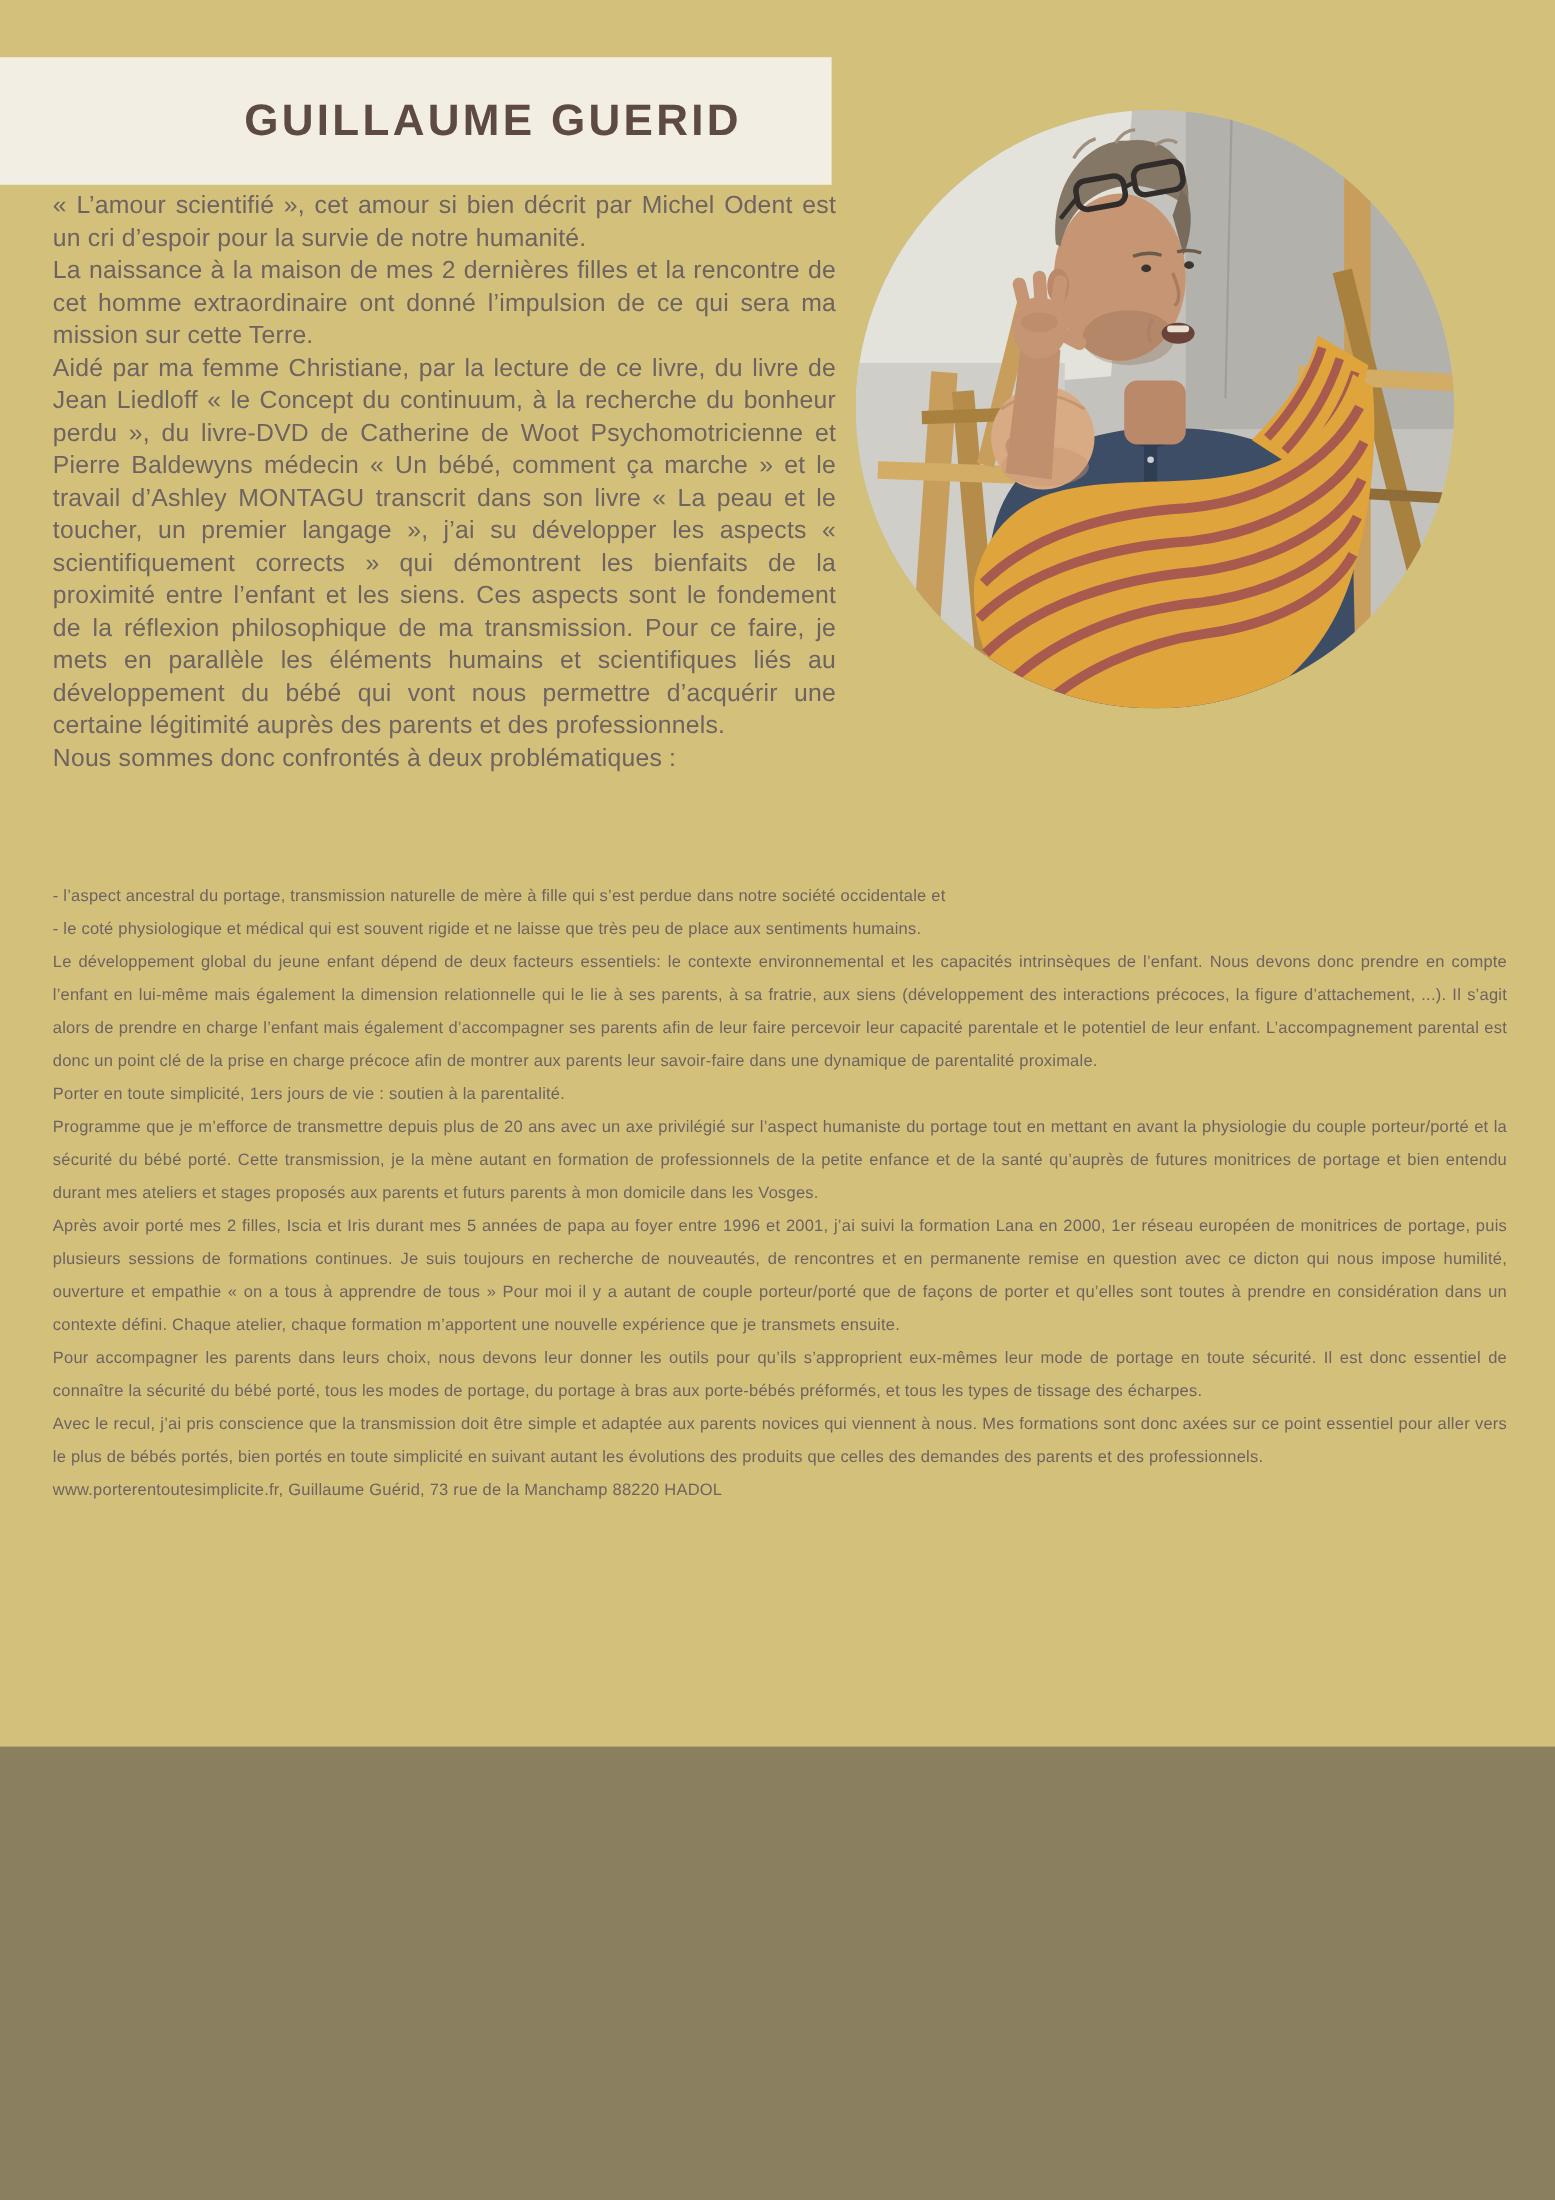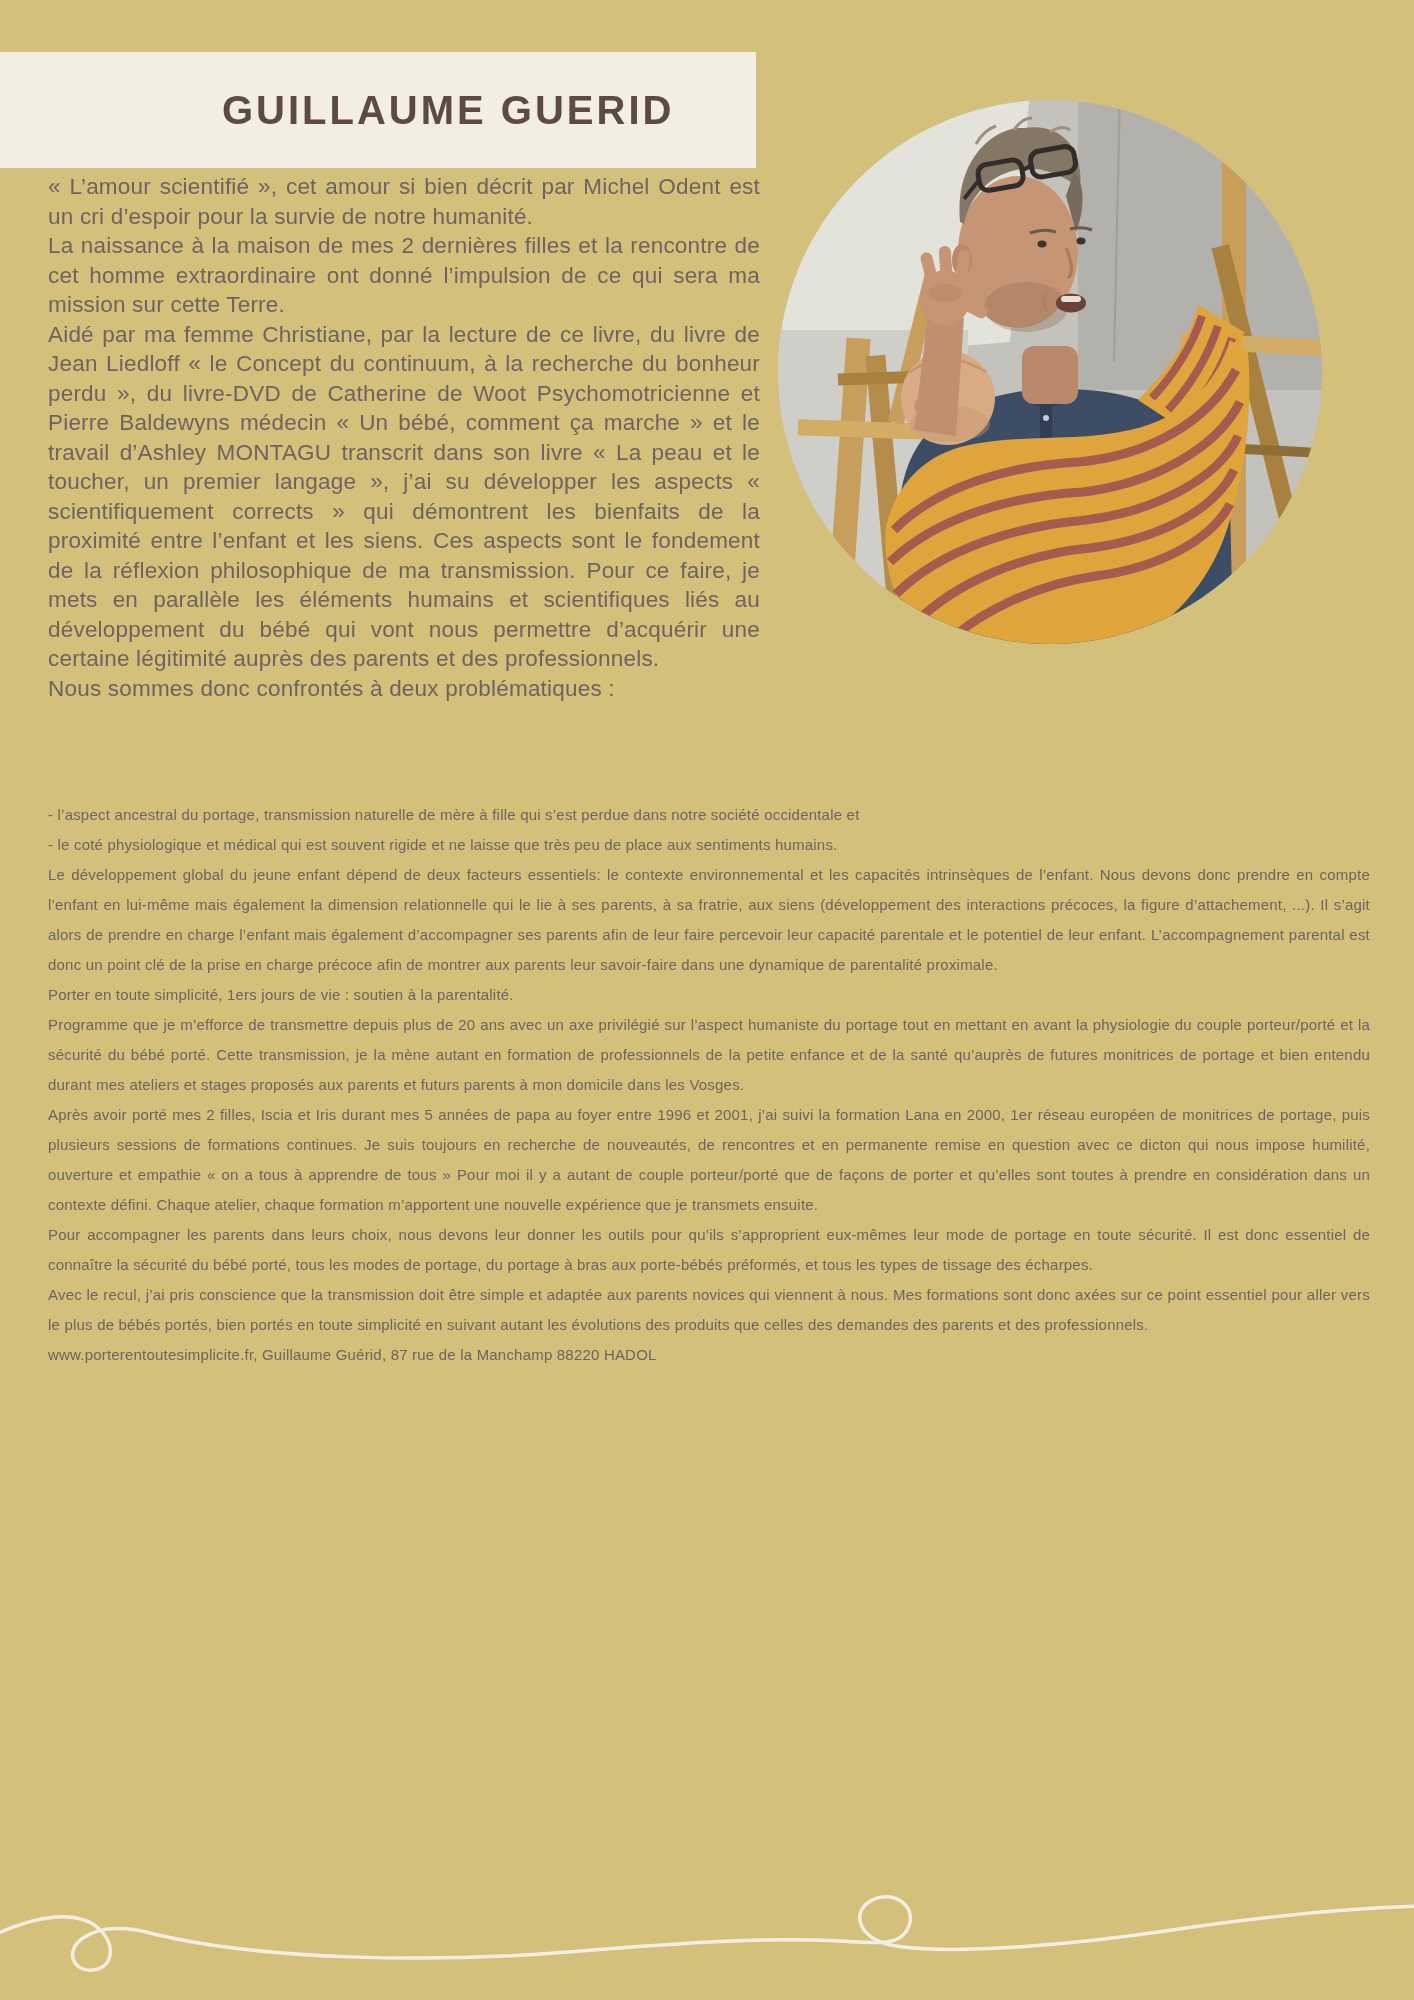--- a/index.html
+++ b/index.html
@@ -1,19 +1,19 @@
 <!DOCTYPE html>
 <html lang="fr"><head>
 <meta charset="utf-8">
 <style>
   html,body{margin:0;padding:0;}
   body{background:#8a8060;}
   .page{
     position:relative;
-    width:1414px;height:2000px;
+    width:1414px;height:1588px;
     background:#d3c07a;
     overflow:hidden;
     font-family:"Liberation Sans","DejaVu Sans",sans-serif;
   }
   .banner{
     position:absolute;left:0;top:52px;width:756px;height:116px;
     background:#f2eee3;
   }
   .banner h1{
     margin:0;padding-left:222px;
@@ -160,20 +160,20 @@
 
   <div class="col wide">
     <p>- l’aspect ancestral du portage, transmission naturelle de mère à fille qui s’est perdue dans notre société occidentale et</p>
     <p>- le coté physiologique et médical qui est souvent rigide et ne laisse que très peu de place aux sentiments humains.</p>
     <p>Le développement global du jeune enfant dépend de deux facteurs essentiels: le contexte environnemental et les capacités intrinsèques de l’enfant. Nous devons donc prendre en compte l’enfant en lui-même mais également la dimension relationnelle qui le lie à ses parents, à sa fratrie, aux siens (développement des interactions précoces, la figure d’attachement, ...). Il s’agit alors de prendre en charge l’enfant mais également d’accompagner ses parents afin de leur faire percevoir leur capacité parentale et le potentiel de leur enfant. L’accompagnement parental est donc un point clé de la prise en charge précoce afin de montrer aux parents leur savoir-faire dans une dynamique de parentalité proximale.</p>
     <p>Porter en toute simplicité, 1ers jours de vie : soutien à la parentalité.</p>
     <p>Programme que je m’efforce de transmettre depuis plus de 20 ans avec un axe privilégié sur l’aspect humaniste du portage tout en mettant en avant la physiologie du couple porteur/porté et la sécurité du bébé porté. Cette transmission, je la mène autant en formation de professionnels de la petite enfance et de la santé qu’auprès de futures monitrices de portage et bien entendu durant mes ateliers et stages proposés aux parents et futurs parents à mon domicile dans les Vosges.</p>
     <p>Après avoir porté mes 2 filles, Iscia et Iris durant mes 5 années de papa au foyer entre 1996 et 2001, j’ai suivi la formation Lana en 2000, 1er réseau européen de monitrices de portage, puis plusieurs sessions de formations continues. Je suis toujours en recherche de nouveautés, de rencontres et en permanente remise en question avec ce dicton qui nous impose humilité, ouverture et empathie « on a tous à apprendre de tous » Pour moi il y a autant de couple porteur/porté que de façons de porter et qu’elles sont toutes à prendre en considération dans un contexte défini. Chaque atelier, chaque formation m’apportent une nouvelle expérience que je transmets ensuite.</p>
     <p>Pour accompagner les parents dans leurs choix, nous devons leur donner les outils pour qu’ils s’approprient eux-mêmes leur mode de portage en toute sécurité. Il est donc essentiel de connaître la sécurité du bébé porté, tous les modes de portage, du portage à bras aux porte-bébés préformés, et tous les types de tissage des écharpes.</p>
     <p>Avec le recul, j’ai pris conscience que la transmission doit être simple et adaptée aux parents novices qui viennent à nous. Mes formations sont donc axées sur ce point essentiel pour aller vers le plus de bébés portés, bien portés en toute simplicité en suivant autant les évolutions des produits que celles des demandes des parents et des professionnels.</p>
-    <p class="last">www.porterentoutesimplicite.fr, Guillaume Guérid, 87 rue de la Manchamp 88220 HADOL</p>
+    <p class="last">www.porterentoutesimplicite.fr, Guillaume Guérid, 73 rue de la Manchamp 88220 HADOL</p>
   </div>
 
   <svg class="flourish" viewBox="0 0 1414 170">
     <path d="M -12 108 C 36 84 78 80 98 98 C 117 115 113 138 93 140 C 73 142 64 121 83 108 C 99 97 124 96 154 104 C 262 130 432 133 568 122 C 692 112 772 107 840 111 C 878 113 901 117 909 96 C 917 74 890 58 869 72 C 851 84 859 110 896 116 C 952 125 1072 115 1172 100 C 1272 85 1352 78 1426 76" fill="none" stroke="#f2eee3" stroke-width="3.5" stroke-linecap="round"></path>
   </svg>
 
 </div>
 
 </body></html>

